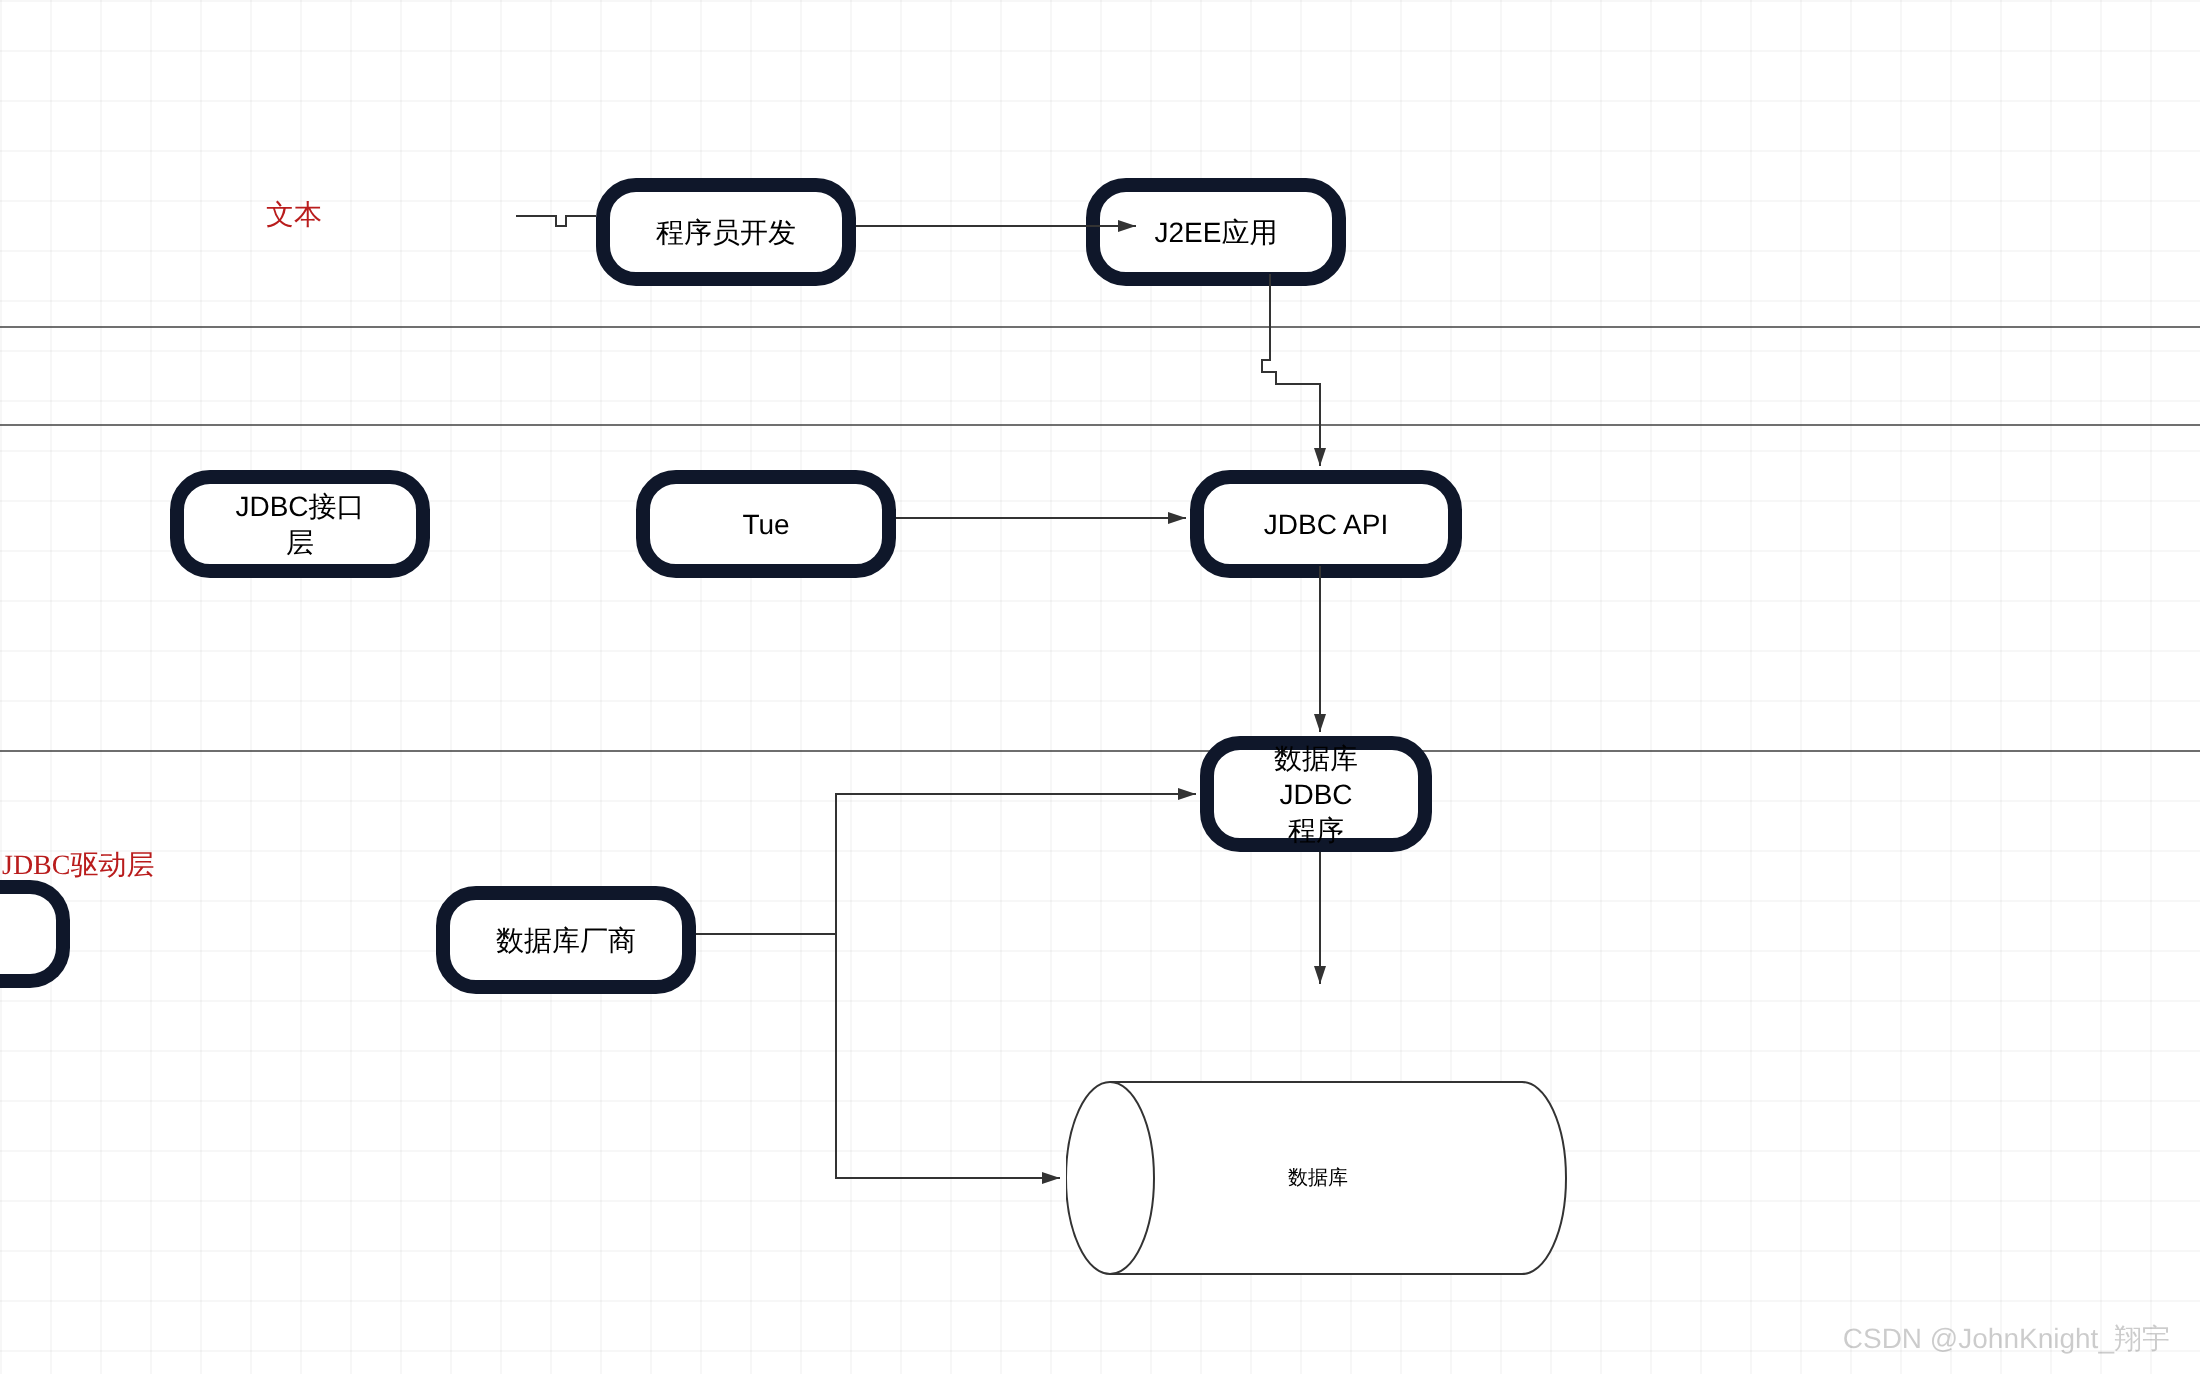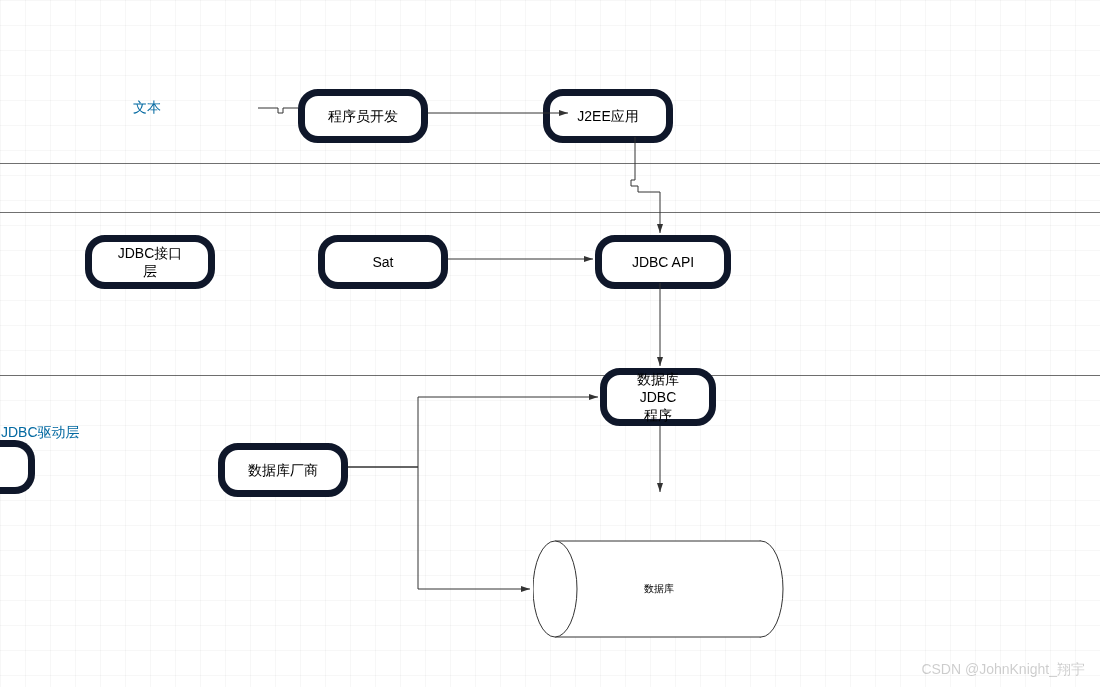--- a/index.html
+++ b/index.html
@@ -30,21 +30,22 @@
       align-items: center;
       justify-content: center;
       text-align: center;
       font-size: 14px;
       line-height: 1.3;
       padding: 20px;
     }
     .text-label {
       position: absolute;
       font-size: 14px;
-      color: #0369a1;
+      color: #b91c1c;
+      font-family: Liberation Serif, serif;
     }
     .divider {
       position: absolute;
       left: 0;
       width: 1100px;
       height: 0;
       border-top: 1px solid #333;
       opacity: 0.7;
     }
     svg.overlay {
@@ -79,21 +80,21 @@
   <span>程序员开发</span>
 </div>
 <div class="node" style="left:543px; top:89px; width:130px; height:32px">
   <span>J2EE应用</span>
 </div>
 
 <div class="node" style="left:85px; top:235px; width:130px; height:36px">
   <span>JDBC接口层</span>
 </div>
 <div class="node" style="left:318px; top:235px; width:130px; height:48px">
-  <span>Sat</span>
+  <span>Tue</span>
 </div>
 <div class="node" style="left:595px; top:235px; width:136px; height:48px">
   <span>JDBC API</span>
 </div>
 
 <div class="node" style="left:-50px; top:440px; width:85px; height:48px; border-radius:0 20px 20px 0; border-left:none">
 </div>
 <div class="text-label" style="left:1px; top:424px; font-size:14px">JDBC驱动层</div>
 
 <div class="node" style="left:218px; top:443px; width:130px; height:32px">

